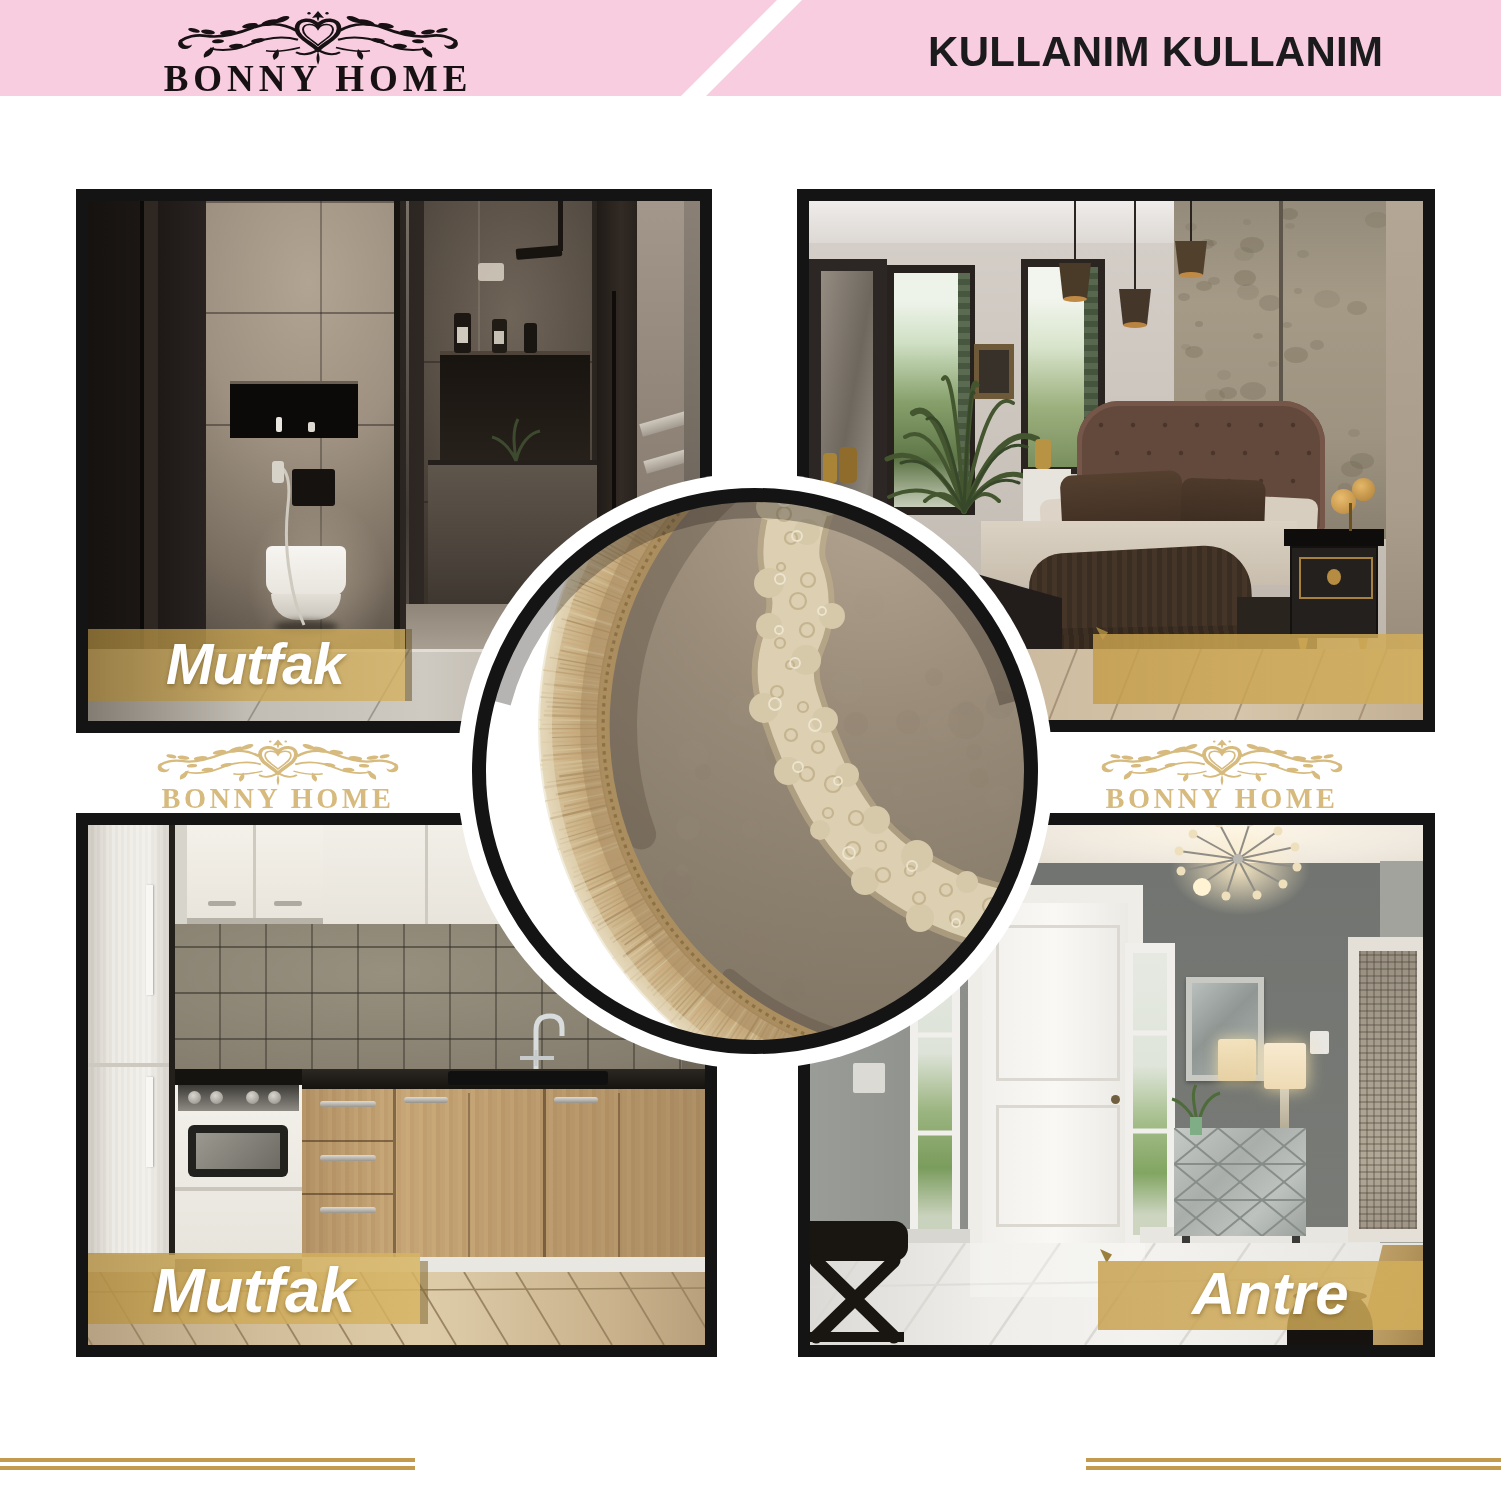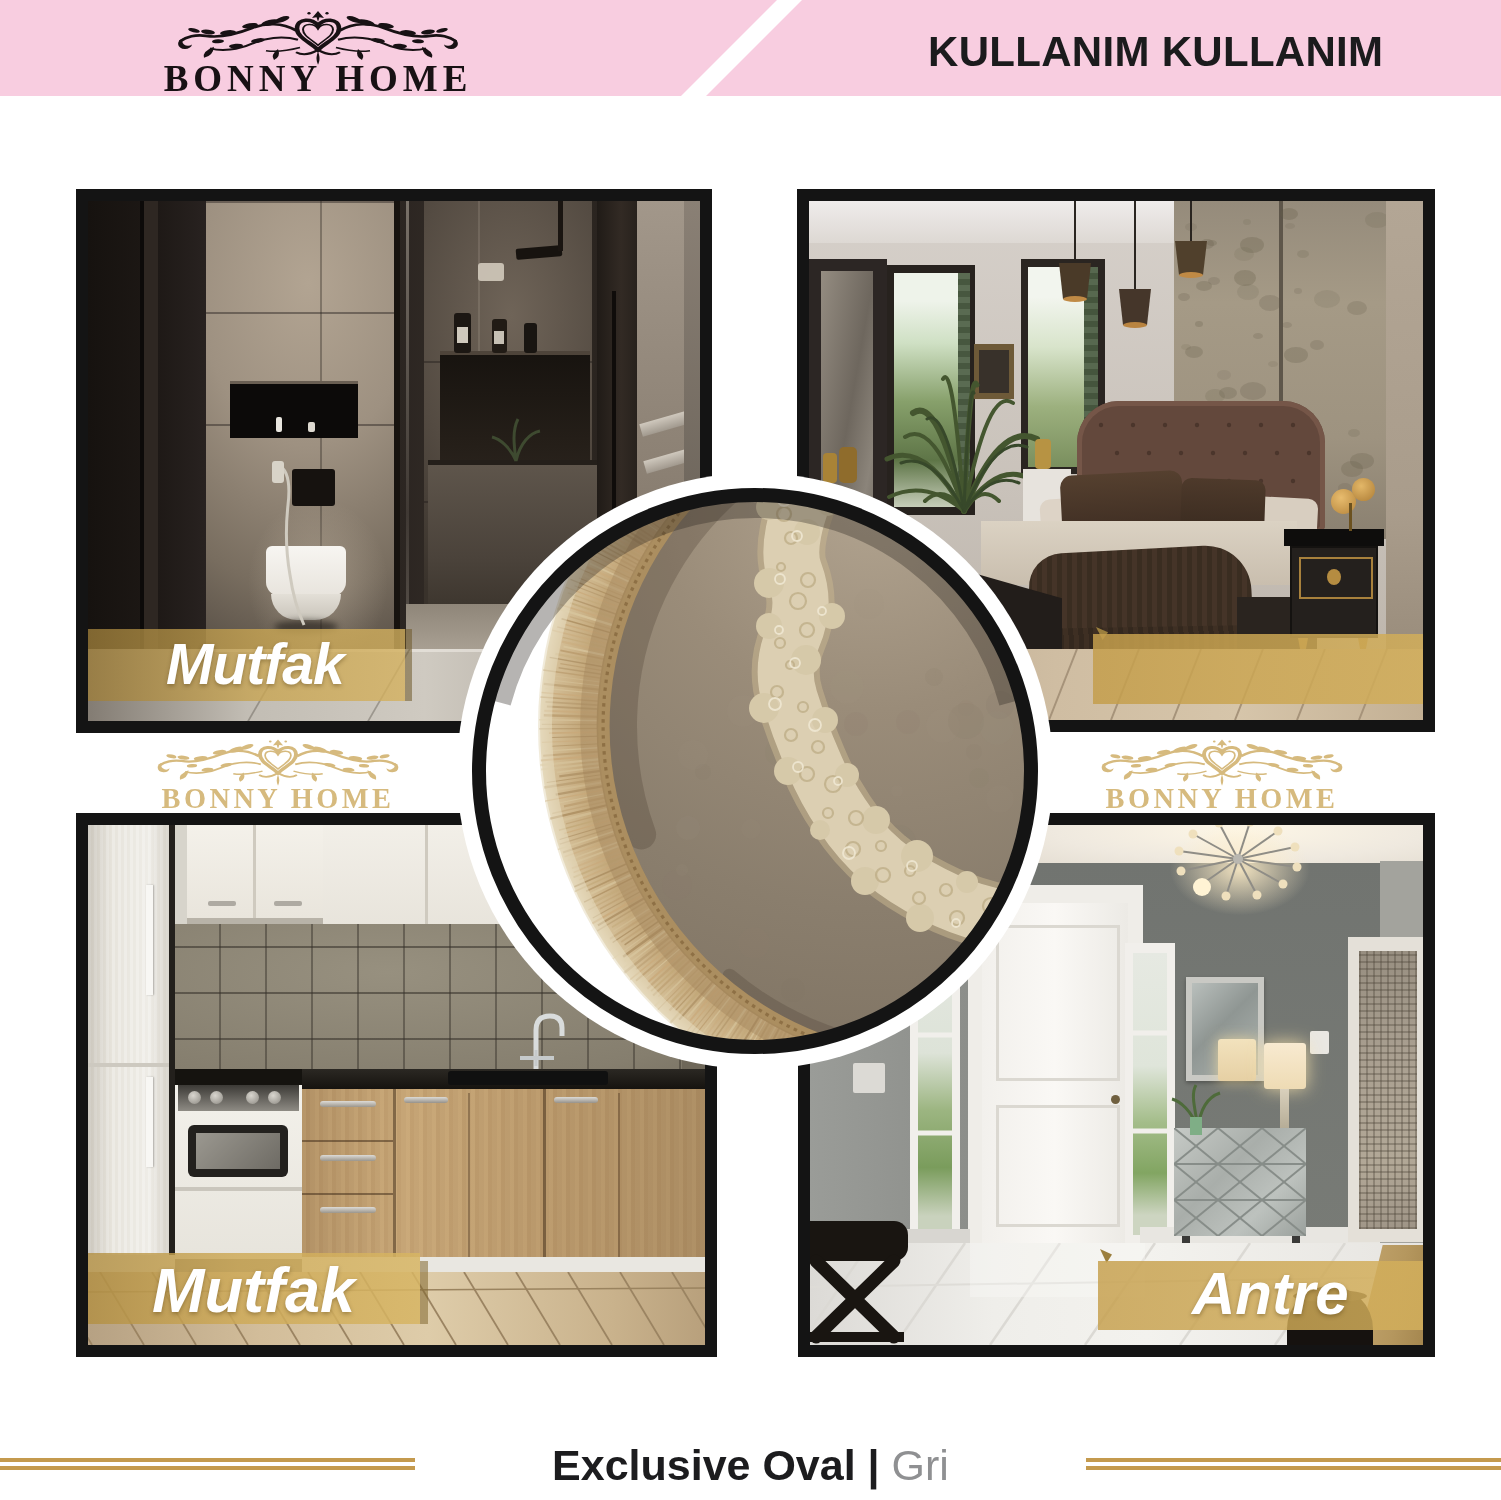--- a/index.html
+++ b/index.html
@@ -1142,13 +1142,12 @@
 
 <circle cx="300" cy="300" r="276" fill="none" stroke="#141414" stroke-width="14"></circle>
 </svg>
 
 <div class="abs" style="left:0;top:1458px;width:415px;height:4px;background:#c49a4e;"></div>
 <div class="abs" style="left:0;top:1466px;width:415px;height:4px;background:#c49a4e;"></div>
 
 <div class="abs" style="left:1086px;top:1458px;width:415px;height:4px;background:#c49a4e;"></div>
 <div class="abs" style="left:1086px;top:1466px;width:415px;height:4px;background:#c49a4e;"></div>
 
-<div class="abs" style="left:0;top:1441px;width:1501px;text-align:center;font-size:43px;color:#1c1c1e;"><span style="font-weight:bold;">Exclusive Oval</span><span style="font-weight:bold;"> | </span><span style="color:#8f9092;">Gri</span></div>
 </div>
 </body></html>

